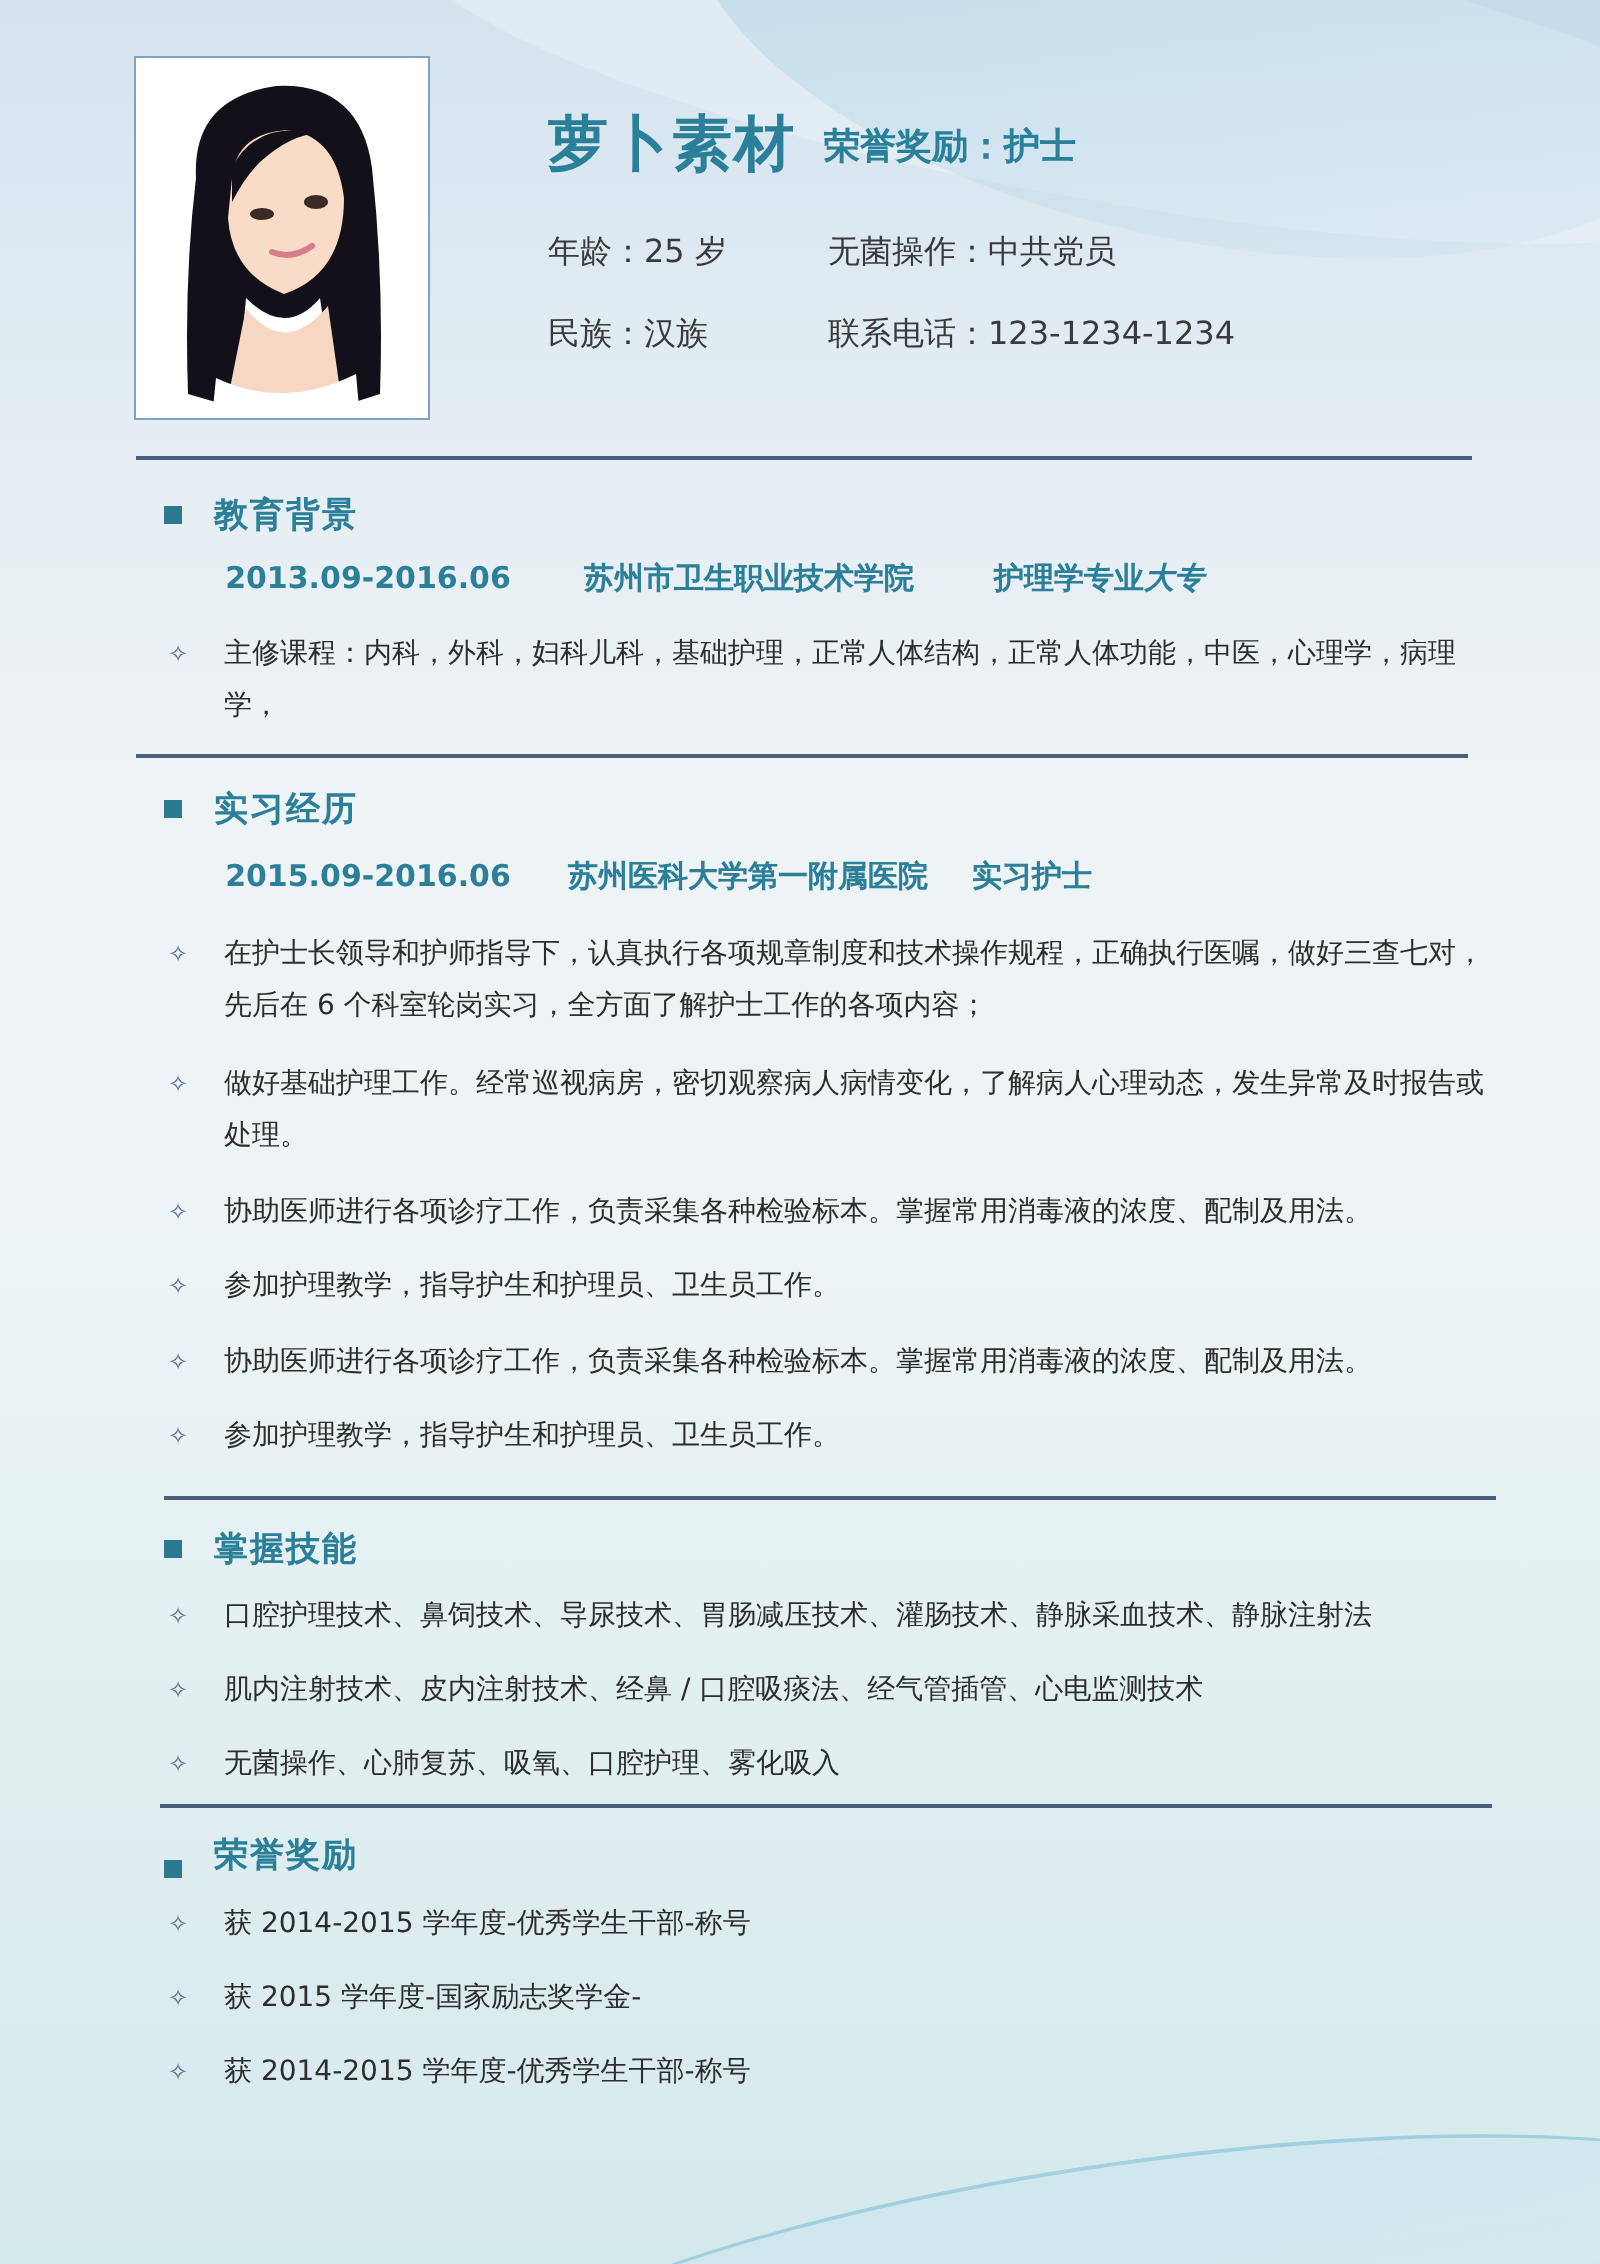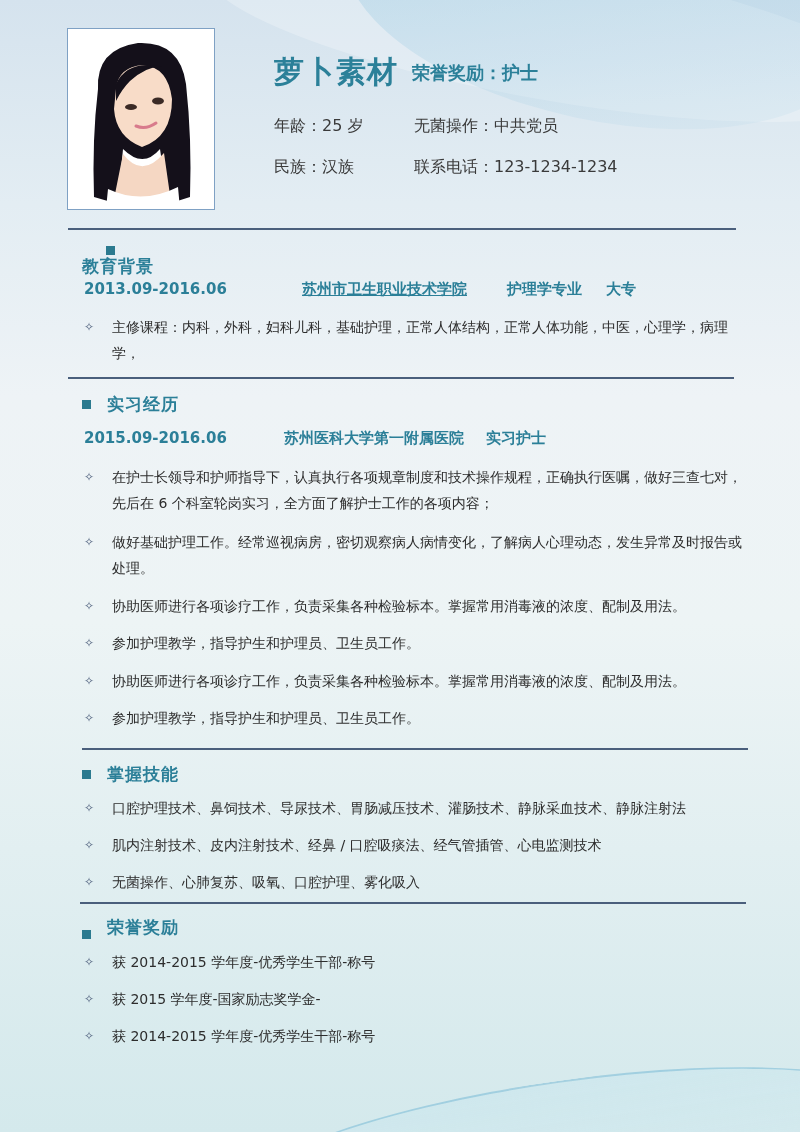--- a/index.html
+++ b/index.html
@@ -34,21 +34,21 @@
   }
   .name-row { position: absolute; left: 274px; top: 52px; display: flex; align-items: center; }
   .name { font-size: 30px; font-weight: bold; color: #2b8099; letter-spacing: 1px; }
   .intent { font-size: 18px; font-weight: bold; color: #2b8099; margin-left: 14px; }
   .info { position: absolute; font-size: 16px; color: #3a3a3a; }
   .divider { position: absolute; height: 1.5px; background: #4a5f7c; }
   .sec-title { position: absolute; left: 82px; display: flex; align-items: center; }
   .sec-title .sq { width: 9px; height: 9px; background: #2b7a8f; margin-right: 16px; }
   .sec-title .txt { font-size: 17px; font-weight: bold; color: #2b7f98; letter-spacing: 1px; }
   .sub-row { position: absolute; left: 84px; font-size: 15px; font-weight: bold; color: #2b7f98; display: flex; }
-  .sub-row span { white-space: nowrap; }
+  .sub-row span { white-space: nowrap; text-align: center; }
   .bullet { position: absolute; left: 84px; width: 668px; display: flex; font-size: 14px; line-height: 26px; color: #2d2d2d; }
   .bullet .dia { width: 28px; flex: none; color: #5a6b86; font-size: 12px; }
   .bullet .btxt { flex: 1; }
 </style>
 </head>
 <body>
 
 <div class="bg-swoosh-top2"></div>
 <div class="bg-swoosh-top"></div>
 <div class="bg-swoosh-bottom"></div>
@@ -71,29 +71,29 @@
   <span class="name">萝卜素材</span>
   <span class="intent">荣誉奖励：护士</span>
 </div>
 <div class="info" style="left:274px; top:116px;">年龄：25 岁</div>
 <div class="info" style="left:414px; top:116px;">无菌操作：中共党员</div>
 <div class="info" style="left:274px; top:157px;">民族：汉族</div>
 <div class="info" style="left:414px; top:157px;">联系电话：123-1234-1234</div>
 
 <div class="divider" style="left:68px; top:228px; width:668px;"></div>
 
-<div class="sec-title" style="top:246px;flex-direction:column;">
+<div class="sec-title" style="top:246px;">
   <span class="sq"></span>
   <span class="txt">教育背景</span>
 </div>
 <div class="sub-row" style="top:280px;">
   <span style="width:200px;">2013.09-2016.06</span>
-  <span style="margin-left:18px;text-decoration:underline;">苏州市卫生职业技术学院</span>
+  <span style="margin-left:8px;">苏州市卫生职业技术学院</span>
   <span style="margin-left:40px;">护理学专业</span>
-  <span style="margin-left:24px;">大专</span>
+  <span style="font-style:italic;">大专</span>
 </div>
 <div class="bullet" style="top:314px;">
   <span class="dia">✧</span>
   <span class="btxt">主修课程：内科，外科，妇科儿科，基础护理，正常人体结构，正常人体功能，中医，心理学，病理学，</span>
 </div>
 
 <div class="divider" style="left:68px; top:377px; width:666px;"></div>
 
 <div class="sec-title" style="top:393px;">
   <span class="sq"></span>

